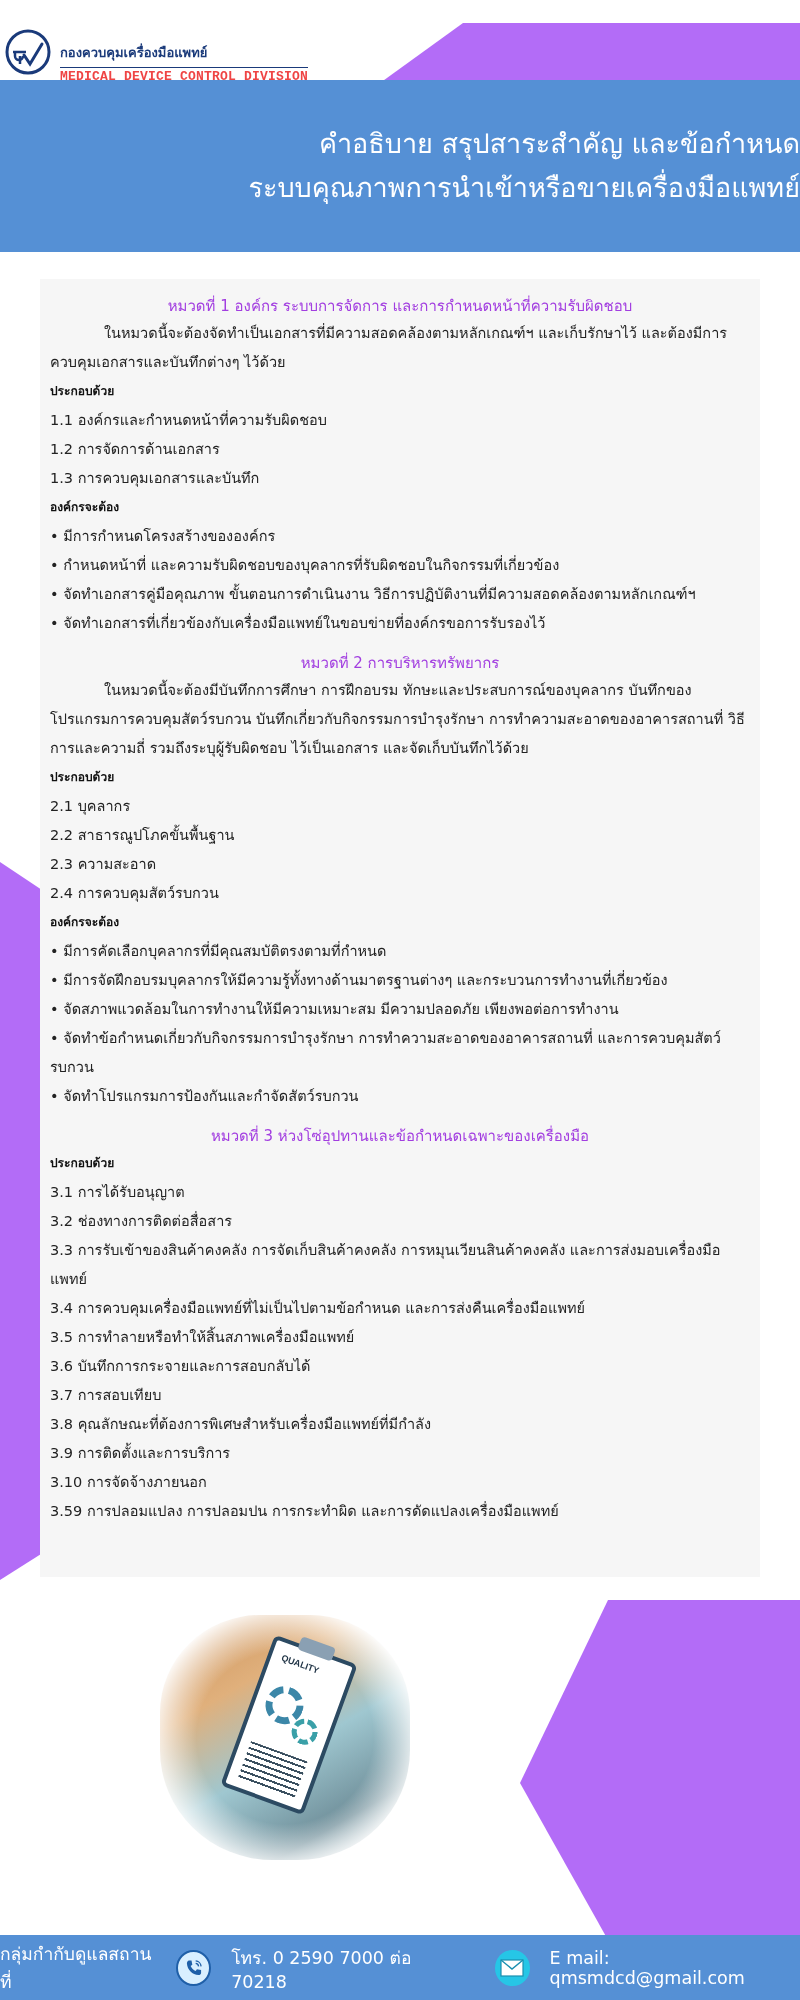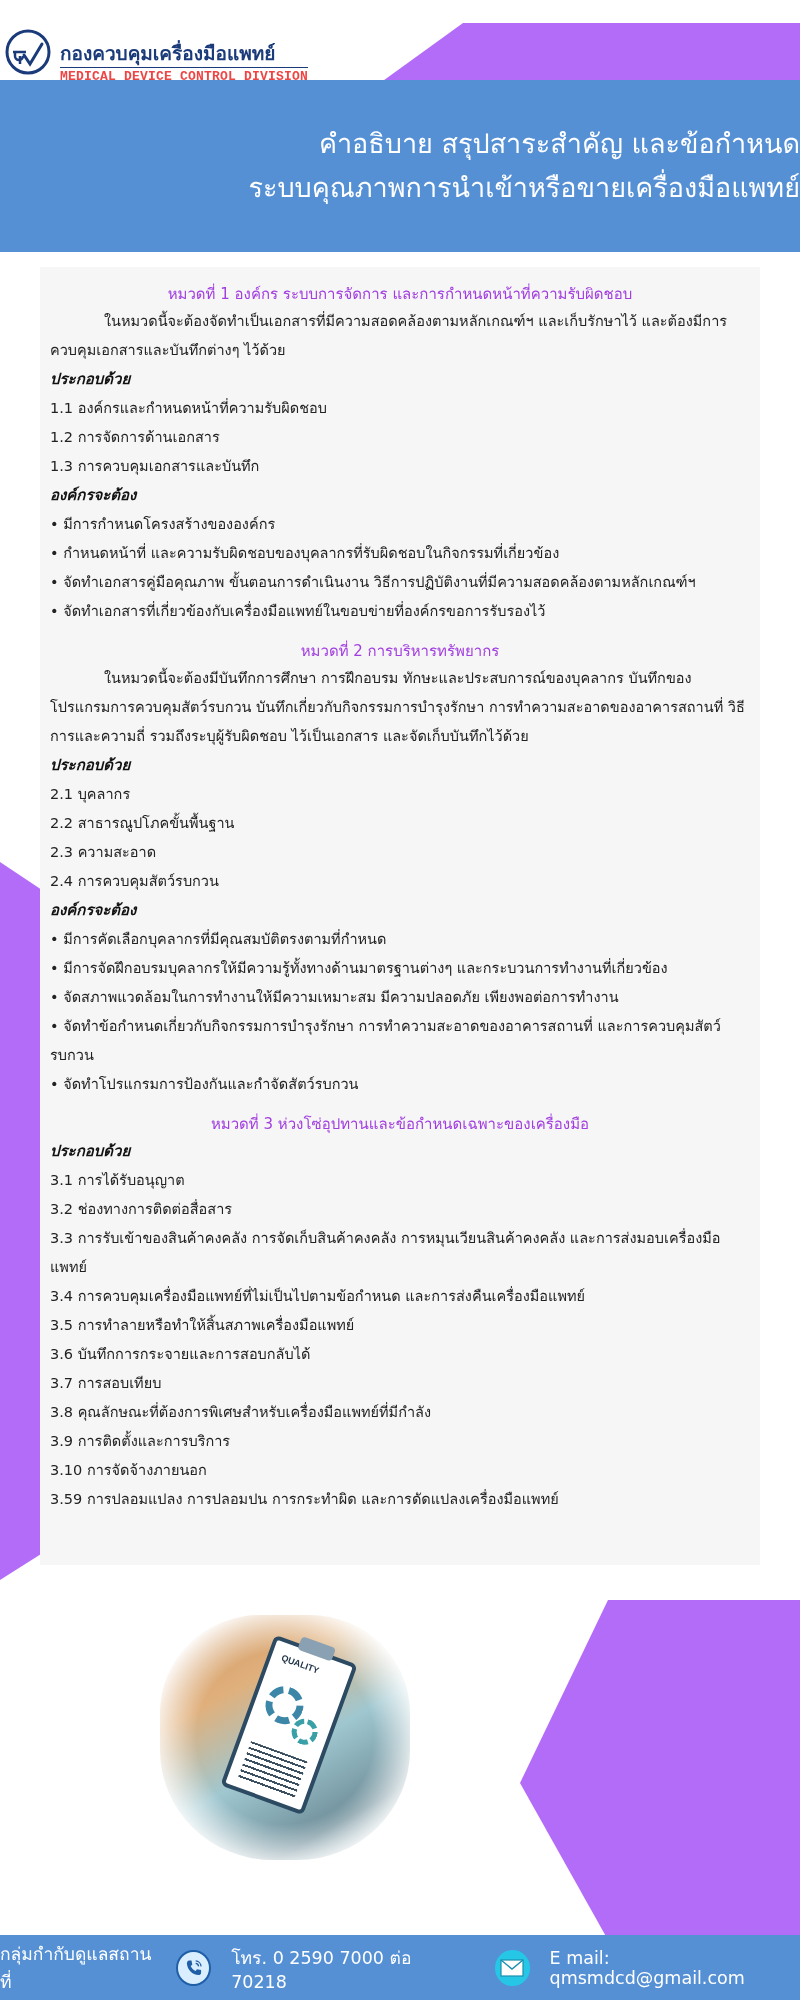--- a/index.html
+++ b/index.html
@@ -10,30 +10,30 @@
   .shape-top { left: 380px; top: 23px; width: 420px; height: 60px;
     clip-path: polygon(83px 0, 420px 0, 420px 60px, 0 60px); }
   .shape-left { left: 0; top: 862px; width: 60px; height: 718px;
     clip-path: polygon(0 0, 60px 40px, 60px 680px, 0 718px); }
   .shape-right { left: 520px; top: 1600px; width: 280px; height: 340px;
     clip-path: polygon(88px 0, 280px 0, 280px 340px, 88px 340px, 0 183px); }
 
   .logo { position: absolute; left: 4px; top: 26px; height: 52px; display: flex; align-items: center; gap: 8px; }
   .logo-mark { width: 48px; height: 48px; }
   .logo-text { display: flex; flex-direction: column; }
-  .logo-th { font-family: Liberation Serif, serif; font-weight: bold; color: #1a3a7a; font-size: 19px; line-height: 24px; border-bottom: 1.5px solid #1a3a7a; padding-bottom: 1px; margin-top: 24px; }
+  .logo-th { font-family: Liberation Mono, monospace; font-weight: bold; color: #1a3a7a; font-size: 13px; line-height: 24px; border-bottom: 1.5px solid #1a3a7a; padding-bottom: 1px; margin-top: 24px; }
   .logo-en { font-family: Liberation Mono, monospace; font-weight: bold; color: #ef4444; font-size: 13px; letter-spacing: 0.2px; line-height: 18px; }
 
   .hero { position: absolute; left: 0; top: 80px; width: 800px; height: 172px; background: #5590d5; display: flex; flex-direction: column; align-items: flex-end; justify-content: center; }
   .hero-line { color: #fff; font-size: 27px; line-height: 44px; text-align: center; font-family: "DejaVu Sans", sans-serif; }
 
-  .card { position: absolute; left: 40px; top: 267px; width: 720px; height: 1298px; background: #f6f6f6; padding: 12px 10px 0 10px; }
+  .card { position: absolute; left: 40px; top: 279px; width: 720px; height: 1298px; background: #f6f6f6; padding: 12px 10px 0 10px; }
   .sec-title { color: #a23ee0; text-align: center; font-size: 15px; line-height: 26px; margin-top: 2px; }
   .para { font-size: 14.5px; line-height: 29px; text-indent: 54px; color: #222; }
-  .sub { font-weight: bold; font-size: 15px; line-height: 29px; color: #111; font-style: italic; }
+  .sub { font-weight: bold; font-size: 12px; line-height: 29px; color: #111; }
   .item { font-size: 14.5px; line-height: 29px; color: #222; }
   .bullet::before { content: "\2022\00a0"; }
   .gap { height: 10px; }
 
   .illus { position: absolute; left: 160px; top: 1615px; width: 250px; height: 245px; border-radius: 40% 40% 45% 45%;
     background: radial-gradient(ellipse at center, rgba(255,255,255,0) 50%, #fff 78%),
                 linear-gradient(150deg, #c98e56 0%, #e0b07c 30%, #9fc7d0 55%, #6f8e99 80%, #cfdde2 100%); overflow: hidden; }
   .clip { position: absolute; left: 85px; top: 30px; width: 88px; height: 160px; background: #fff; border: 4px solid #2c4a62; border-radius: 6px; transform: rotate(20deg); }
   .clip-head { position: absolute; left: 22px; top: -12px; width: 36px; height: 14px; background: #8aa0b3; border-radius: 4px; }
   .clip-title { position: absolute; left: 10px; top: 10px; font-family: "Liberation Sans", sans-serif; font-weight: bold; font-size: 9px; color: #1f3345; }

